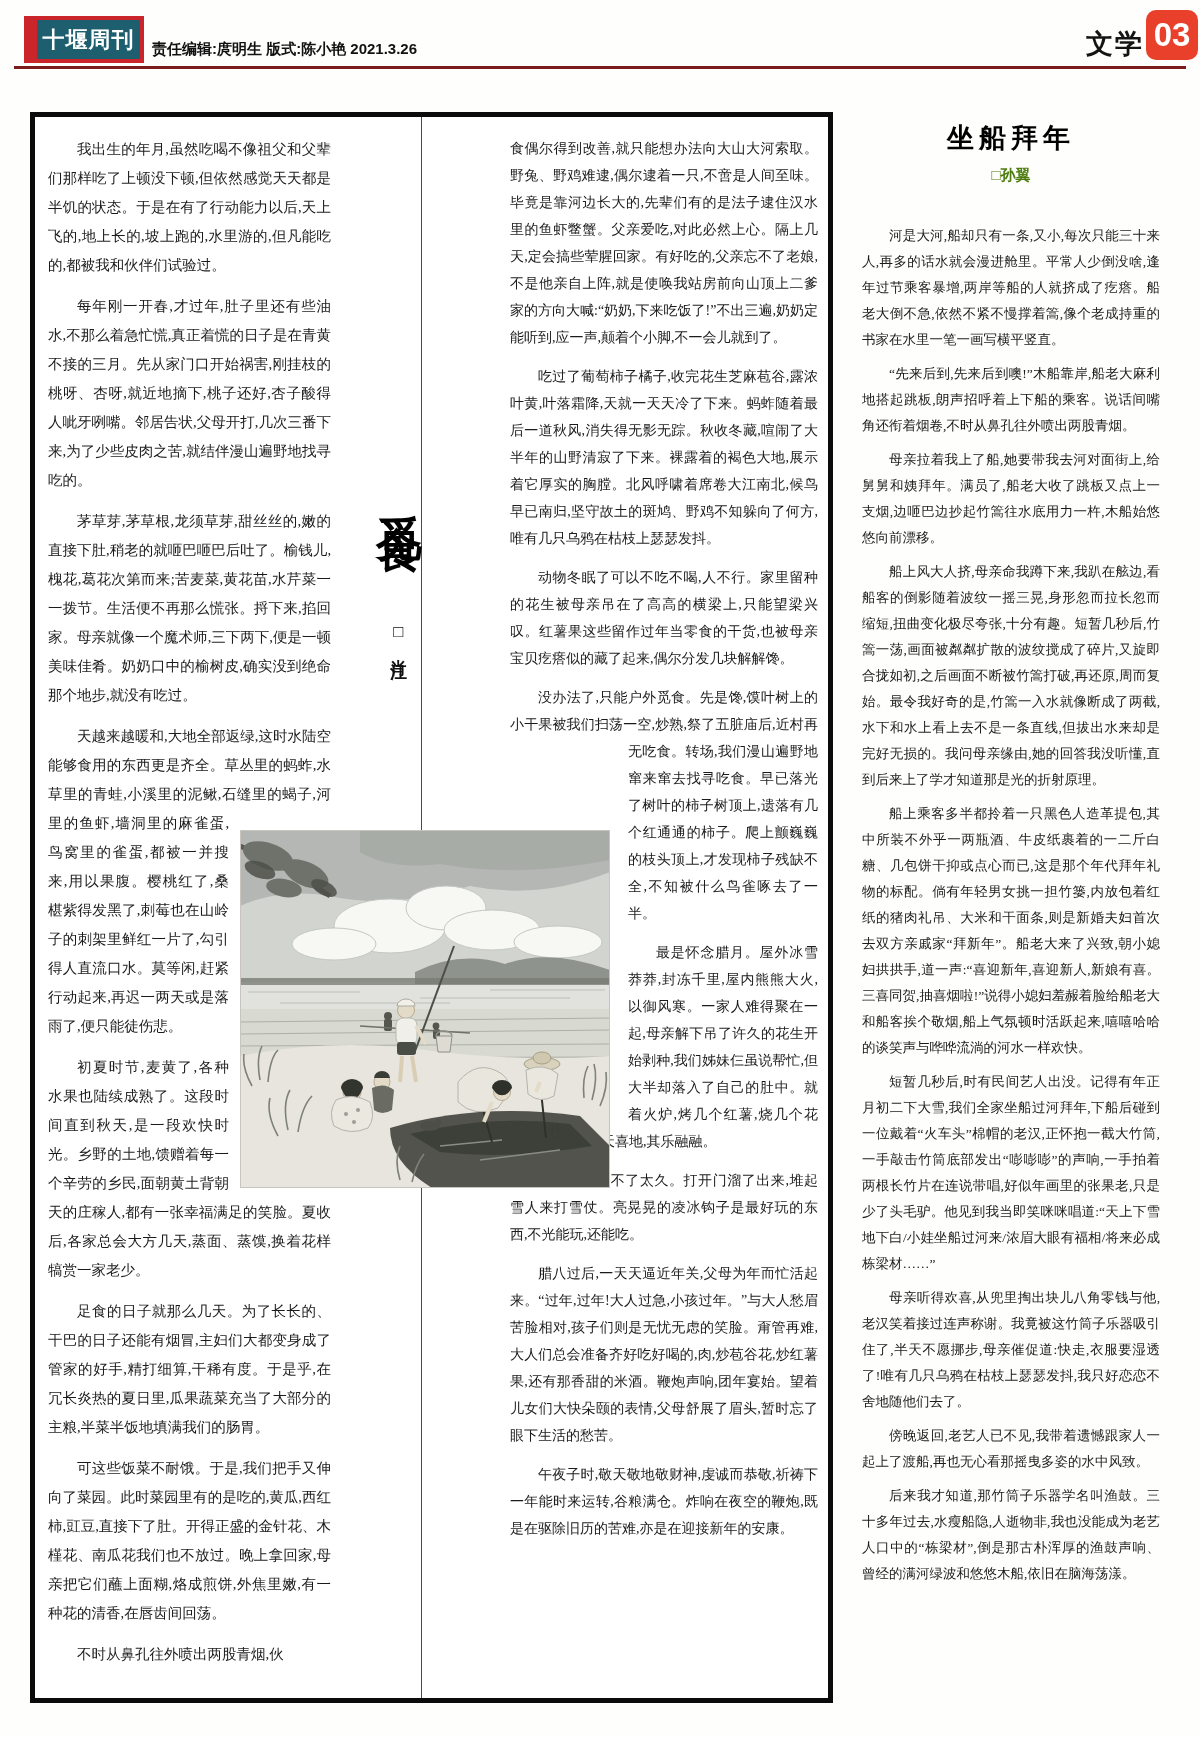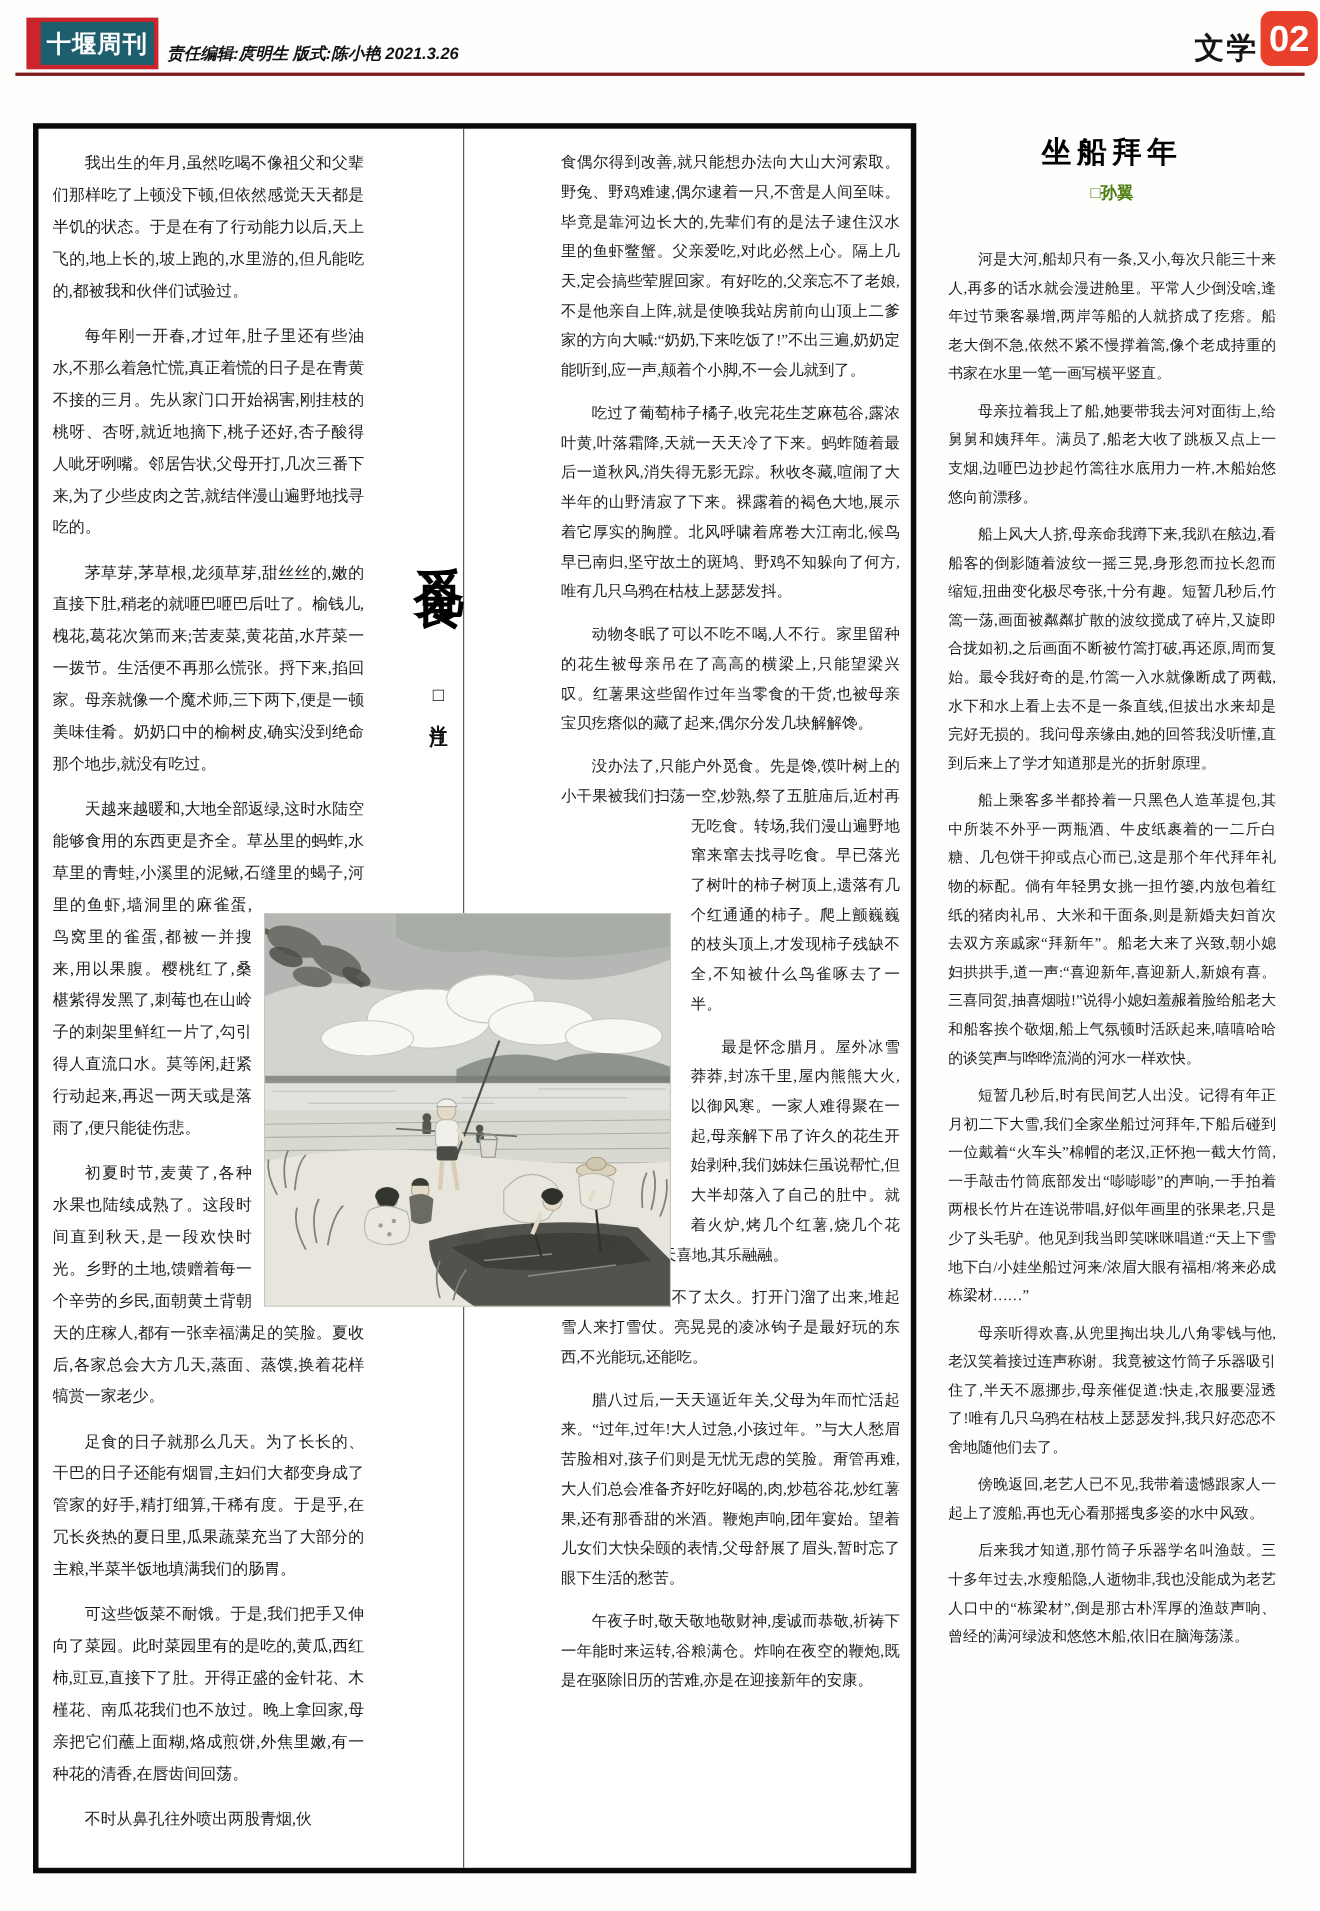--- a/index.html
+++ b/index.html
@@ -9,21 +9,21 @@
   }
   
   .masthead{position:absolute;left:24px;top:16px;width:120px;height:47px;background:#c9252b;}
   .masthead-inner{
     position:absolute;left:13px;top:4px;right:4px;bottom:4px;background:#1d5f6e;color:#fff;
     display:flex;align-items:center;justify-content:center;
     font-family:"Liberation Sans","DejaVu Sans",sans-serif;font-weight:bold;font-size:22px;letter-spacing:1px;
   }
   .editor-line{
     position:absolute;left:152px;top:40px;
-    font-family:"Liberation Sans","DejaVu Sans",sans-serif;font-style:italic;font-weight:bold;
+    font-family:"Liberation Sans","DejaVu Sans",sans-serif;font-weight:bold;
     font-size:15px;color:#111;
   }
   .section-label{
     position:absolute;left:1086px;top:26px;font-size:27px;font-weight:bold;color:#141414;
     font-family:"Liberation Sans","DejaVu Sans",sans-serif;letter-spacing:2px;
   }
   .page-num{
     position:absolute;left:1146px;top:10px;width:52px;height:50px;background:#e8402a;border-radius:10px;
     color:#fff;font-weight:bold;font-size:33px;display:flex;align-items:center;justify-content:center;
     font-family:"Liberation Sans","DejaVu Sans",sans-serif;
@@ -57,21 +57,21 @@
 </head>
 <body>
 
 <div class="paper">
 
   <div class="masthead">
     <div class="masthead-inner">十堰周刊</div>
   </div>
   <div class="editor-line">责任编辑:庹明生  版式:陈小艳  2021.3.26</div>
   <div class="section-label">文学</div>
-  <div class="page-num">02</div>
+  <div class="page-num">03</div>
   <div class="header-rule"></div>
 
   <div class="main-box">
     <div class="divider"></div>
 
     <div class="col1">
       <p>我出生的年月,虽然吃喝不像祖父和父辈们那样吃了上顿没下顿,但依然感觉天天都是半饥的状态。于是在有了行动能力以后,天上飞的,地上长的,坡上跑的,水里游的,但凡能吃的,都被我和伙伴们试验过。</p>
       <p>每年刚一开春,才过年,肚子里还有些油水,不那么着急忙慌,真正着慌的日子是在青黄不接的三月。先从家门口开始祸害,刚挂枝的桃呀、杏呀,就近地摘下,桃子还好,杏子酸得人呲牙咧嘴。邻居告状,父母开打,几次三番下来,为了少些皮肉之苦,就结伴漫山遍野地找寻吃的。</p>
       <p>茅草芽,茅草根,龙须草芽,甜丝丝的,嫩的直接下肚,稍老的就咂巴咂巴后吐了。榆钱儿,槐花,葛花次第而来;苦麦菜,黄花苗,水芹菜一一拨节。生活便不再那么慌张。捋下来,掐回家。母亲就像一个魔术师,三下两下,便是一顿美味佳肴。奶奶口中的榆树皮,确实没到绝命那个地步,就没有吃过。</p>
       <p><span>天越来越暖和,大地全部返绿,这时水陆空能够食用的东西更是齐全。草丛里的蚂蚱,水草里的青蛙,小溪里的泥鳅,石缝里的蝎子,河里的鱼虾,墙洞里的麻雀</span><span class="wrap-r"></span><span>蛋,鸟窝里的雀蛋,都被一并搜来,用以果腹。樱桃红了,桑椹紫得发黑了,刺莓也在山岭子的刺架里鲜红一片了,勾引得人直流口水。莫等闲,赶紧行动起来,再迟一两天或是落雨了,便只能徒伤悲。</span></p>
@@ -216,20 +216,21 @@
         </g>
         <rect x="0.5" y="0.5" width="369" height="357" fill="none" stroke="#c7c5be" stroke-width="1"></rect>
       </svg>
     </div>
   </div>
 
   <div class="a2">
     <div class="a2-title">坐船拜年</div>
     <div class="a2-author">□孙翼</div>
     <p>河是大河,船却只有一条,又小,每次只能三十来人,再多的话水就会漫进舱里。平常人少倒没啥,逢年过节乘客暴增,两岸等船的人就挤成了疙瘩。船老大倒不急,依然不紧不慢撑着篙,像个老成持重的书家在水里一笔一画写横平竖直。</p>
+    <p>“先来后到,先来后到噢!”木船靠岸,船老大麻利地搭起跳板,朗声招呼着上下船的乘客。说话间嘴角还衔着烟卷,不时从鼻孔往外喷出两股青烟。</p>
     <p>母亲拉着我上了船,她要带我去河对面街上,给舅舅和姨拜年。满员了,船老大收了跳板又点上一支烟,边咂巴边抄起竹篙往水底用力一杵,木船始悠悠向前漂移。</p>
     <p>船上风大人挤,母亲命我蹲下来,我趴在舷边,看船客的倒影随着波纹一摇三晃,身形忽而拉长忽而缩短,扭曲变化极尽夸张,十分有趣。短暂几秒后,竹篙一荡,画面被粼粼扩散的波纹搅成了碎片,又旋即合拢如初,之后画面不断被竹篙打破,再还原,周而复始。最令我好奇的是,竹篙一入水就像断成了两截,水下和水上看上去不是一条直线,但拔出水来却是完好无损的。我问母亲缘由,她的回答我没听懂,直到后来上了学才知道那是光的折射原理。</p>
     <p>船上乘客多半都拎着一只黑色人造革提包,其中所装不外乎一两瓶酒、牛皮纸裹着的一二斤白糖、几包饼干抑或点心而已,这是那个年代拜年礼物的标配。倘有年轻男女挑一担竹篓,内放包着红纸的猪肉礼吊、大米和干面条,则是新婚夫妇首次去双方亲戚家“拜新年”。船老大来了兴致,朝小媳妇拱拱手,道一声:“喜迎新年,喜迎新人,新娘有喜。三喜同贺,抽喜烟啦!”说得小媳妇羞赧着脸给船老大和船客挨个敬烟,船上气氛顿时活跃起来,嘻嘻哈哈的谈笑声与哗哗流淌的河水一样欢快。</p>
     <p>短暂几秒后,时有民间艺人出没。记得有年正月初二下大雪,我们全家坐船过河拜年,下船后碰到一位戴着“火车头”棉帽的老汉,正怀抱一截大竹筒,一手敲击竹筒底部发出“嘭嘭嘭”的声响,一手拍着两根长竹片在连说带唱,好似年画里的张果老,只是少了头毛驴。他见到我当即笑咪咪唱道:“天上下雪地下白/小娃坐船过河来/浓眉大眼有福相/将来必成栋梁材……”</p>
     <p>母亲听得欢喜,从兜里掏出块儿八角零钱与他,老汉笑着接过连声称谢。我竟被这竹筒子乐器吸引住了,半天不愿挪步,母亲催促道:快走,衣服要湿透了!唯有几只乌鸦在枯枝上瑟瑟发抖,我只好恋恋不舍地随他们去了。</p>
     <p>傍晚返回,老艺人已不见,我带着遗憾跟家人一起上了渡船,再也无心看那摇曳多姿的水中风致。</p>
     <p>后来我才知道,那竹筒子乐器学名叫渔鼓。三十多年过去,水瘦船隐,人逝物非,我也没能成为老艺人口中的“栋梁材”,倒是那古朴浑厚的渔鼓声响、曾经的满河绿波和悠悠木船,依旧在脑海荡漾。</p>
   </div>
 
 </div>

